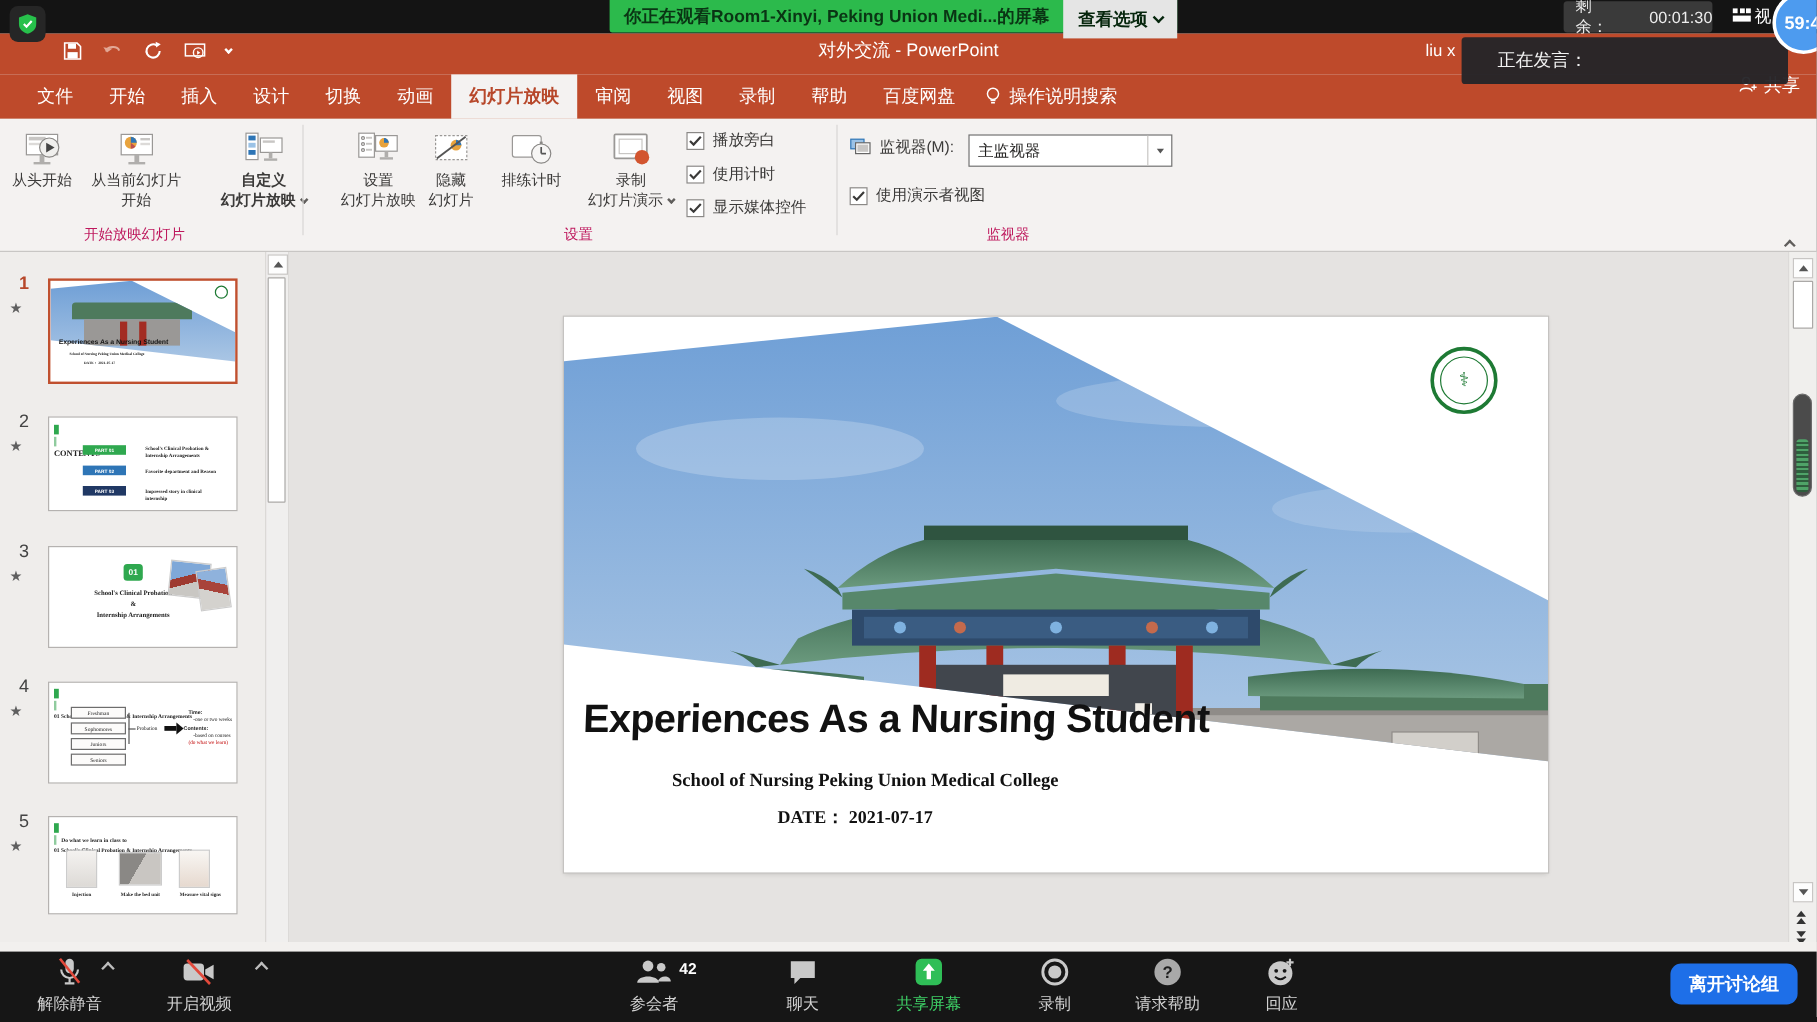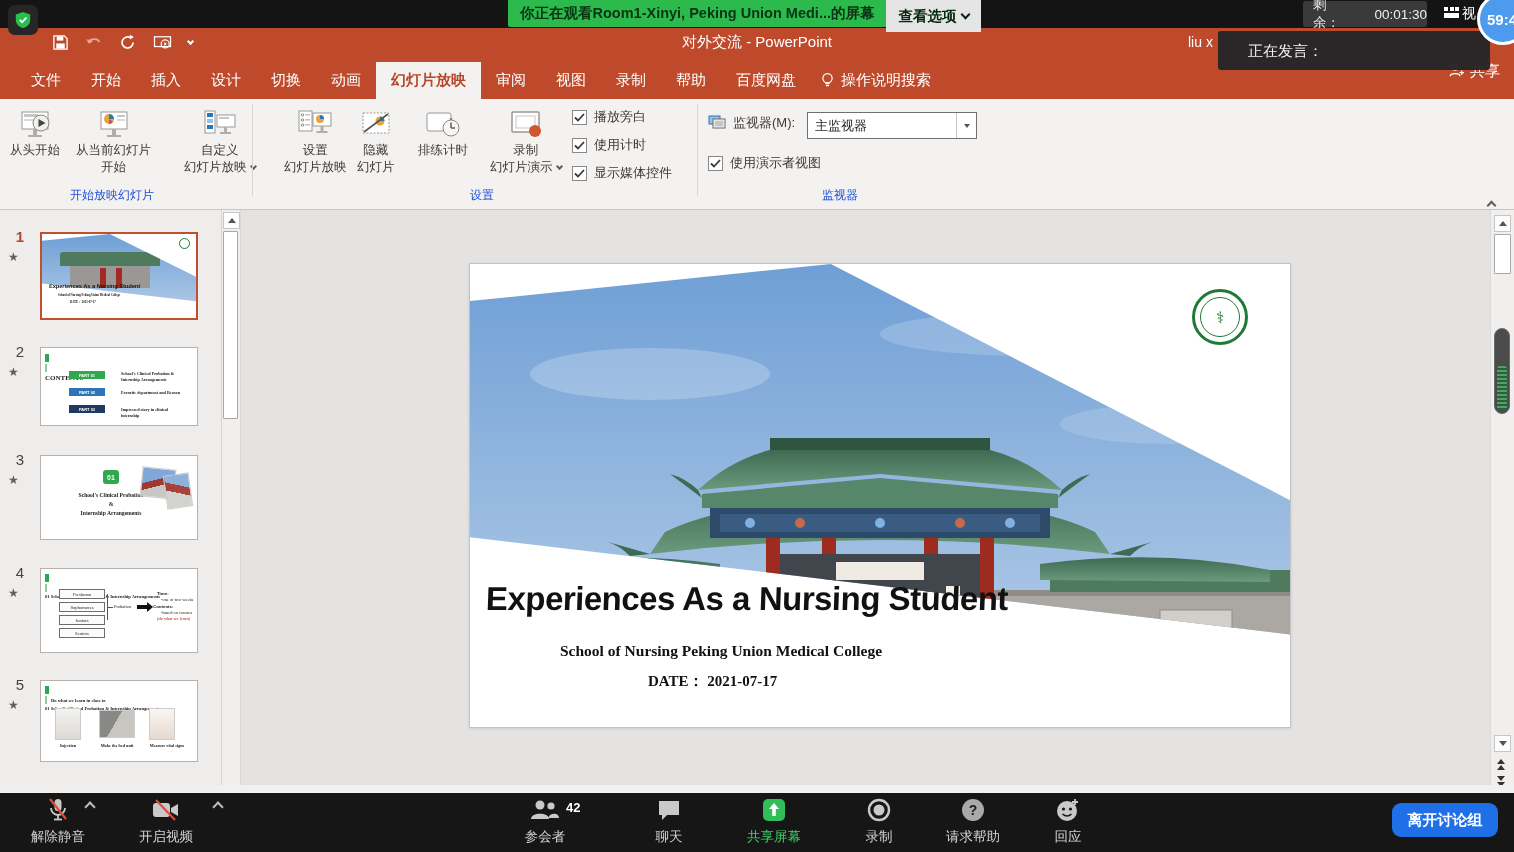--- a/index.html
+++ b/index.html
@@ -33,21 +33,21 @@
 
   
   .tabrow{left:0;top:62px;width:1514px;height:37px;background:#BE4A2B;display:flex;align-items:stretch;padding-left:16px;}
   .tab{color:#fff;font-size:15px;display:flex;align-items:center;padding:0 15px;cursor:default;white-space:nowrap;}
   .tab.active{background:#F4F2F1;color:#B7472A;font-weight:bold;}
   .tab-search{display:flex;align-items:center;gap:7px;color:#fff;font-size:15px;padding:0 10px;}
   .tab-share{position:absolute;right:14px;top:62px;height:37px;display:flex;gap:6px;color:#fff;font-size:15px;}
 
   
   .ribbon{left:0;top:99px;width:1514px;height:111px;background:#F4F2F1;border-bottom:1px solid #C8C6C4;}
-  .rgroup-label{position:absolute;top:88px;font-size:12px;color:#1d4ed8;white-space:nowrap;}
+  .rgroup-label{position:absolute;top:88px;font-size:12px;color:#be185d;white-space:nowrap;}
   .rsep{position:absolute;top:5px;height:92px;width:1px;background:#D8D6D4;}
   .rbtn{position:absolute;display:flex;flex-direction:column;align-items:center;gap:2px;color:#3B3A39;font-size:12.5px;line-height:15px;text-align:center;white-space:nowrap;}
   .rbtn .ric{height:34px;display:flex;align-items:flex-end;}
   .cbrow{position:absolute;display:flex;align-items:center;gap:7px;font-size:13px;color:#3B3A39;white-space:nowrap;}
   .cbox{width:15px;height:15px;background:#fff;border:1px solid #8A8886;display:flex;align-items:center;justify-content:center;}
   .cbox svg{display:block;}
   .dd{position:absolute;background:#fff;border:1px solid #707070;display:flex;align-items:center;font-size:13px;color:#201F1E;}
   .dd .ddval{flex:1;padding-left:7px;}
   .dd .ddarrow{width:20px;height:100%;border-left:1px solid #C8C6C4;display:flex;align-items:center;justify-content:center;color:#444;}
   .collapse-chev{left:1488px;top:195px;color:#605E5C;}
@@ -212,21 +212,21 @@
             <path d="M12 10 l4 3 a5 5 0 0 1 -4 2 z" fill="#C0504D"></path>
             <rect x="20" y="6" width="8" height="2" fill="#C8C6C4"></rect>
             <rect x="20" y="10" width="8" height="2" fill="#DCDAD8"></rect>
             <rect x="15" y="20" width="4" height="6" fill="#B0AEAC"></rect>
             <rect x="10" y="26" width="14" height="2" fill="#B0AEAC"></rect>
           </svg>
         </div>
       <span>从当前幻灯片</span>
       <span>开始</span>
     </div>
-    <div class="rbtn" style="left:184px;top:8px;">
+    <div class="rbtn" style="left:184px;top:8px;font-weight:bold;">
       <div class="ric">
           <svg width="34" height="32" viewBox="0 0 34 32">
             <rect x="2" y="2" width="10" height="22" fill="#fff" stroke="#9a9896"></rect>
             <rect x="4" y="4" width="6" height="4" fill="#2E75B6"></rect>
             <rect x="4" y="10" width="6" height="4" fill="#9BC2E6"></rect>
             <rect x="4" y="16" width="6" height="4" fill="#2E75B6"></rect>
             <rect x="14" y="6" width="18" height="12" fill="#fff" stroke="#9a9896"></rect>
             <rect x="16" y="8" width="10" height="2" fill="#C8C6C4"></rect>
             <rect x="21" y="18" width="3" height="5" fill="#B0AEAC"></rect>
             <rect x="17" y="23" width="11" height="2" fill="#B0AEAC"></rect>

